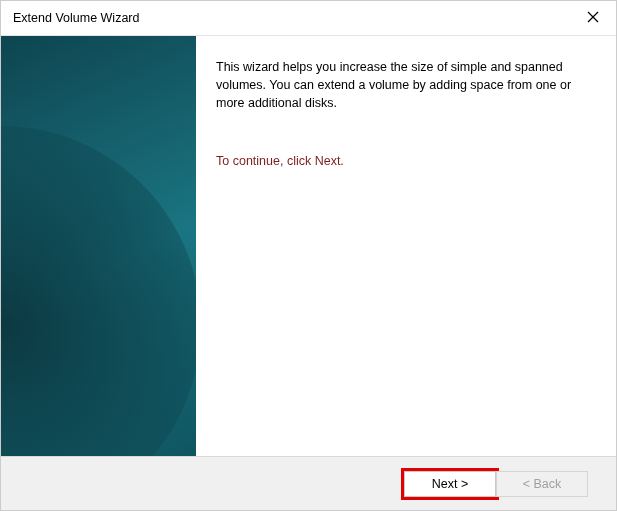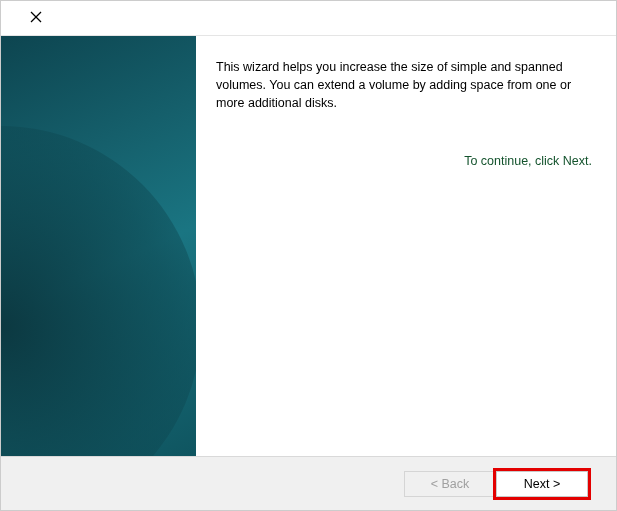--- a/index.html
+++ b/index.html
@@ -84,23 +84,22 @@
       margin-bottom: 20px;
     }
     .wizard-body {
       font-size: 12.5px;
       color: #000000;
       line-height: 1.45;
       margin-bottom: 41px;
     }
     .wizard-continue {
       font-size: 12.5px;
-      color: #14532d;
+      color: #7f1d1d;
       line-height: 1.4;
-      text-align: right;
     }
     .button-bar {
       height: 54px;
       background: #f0f0f0;
       border-top: 1px solid #d9d9d9;
       display: flex;
       align-items: center;
       justify-content: flex-end;
       padding-right: 14px;
       gap: 8px;
@@ -129,37 +128,38 @@
       display: flex;
       gap: 0;
       margin-right: 14px;
     }
   </style>
 </head>
 <body>
 
 <div class="dialog">
   <div class="titlebar">
+    <span class="titlebar-title">Extend Volume Wizard</span>
     <button class="close-btn">
       <span>
         <svg viewBox="0 0 12 12">
             <line x1="1" y1="1" x2="11" y2="11" stroke="#000" stroke-width="1.2"></line>
             <line x1="11" y1="1" x2="1" y2="11" stroke="#000" stroke-width="1.2"></line>
           </svg>
       </span>
     </button>
   </div>
 
   <div class="content-area">
     <div class="sidebar-graphic"></div>
     <div class="main-content">
       <p class="wizard-body">This wizard helps you increase the size of simple and spanned volumes. You can extend a volume  by adding space from one or more additional disks.</p>
       <p class="wizard-continue">To continue, click Next.</p>
     </div>
   </div>
 
   <div class="button-bar">
     <div class="btn-group">
+      <button class="wiz-button highlighted">Next &gt;</button>
       <button class="wiz-button" disabled="">&lt; Back</button>
-      <button class="wiz-button highlighted">Next &gt;</button>
     </div>
   </div>
 </div>
 
 </body></html>

